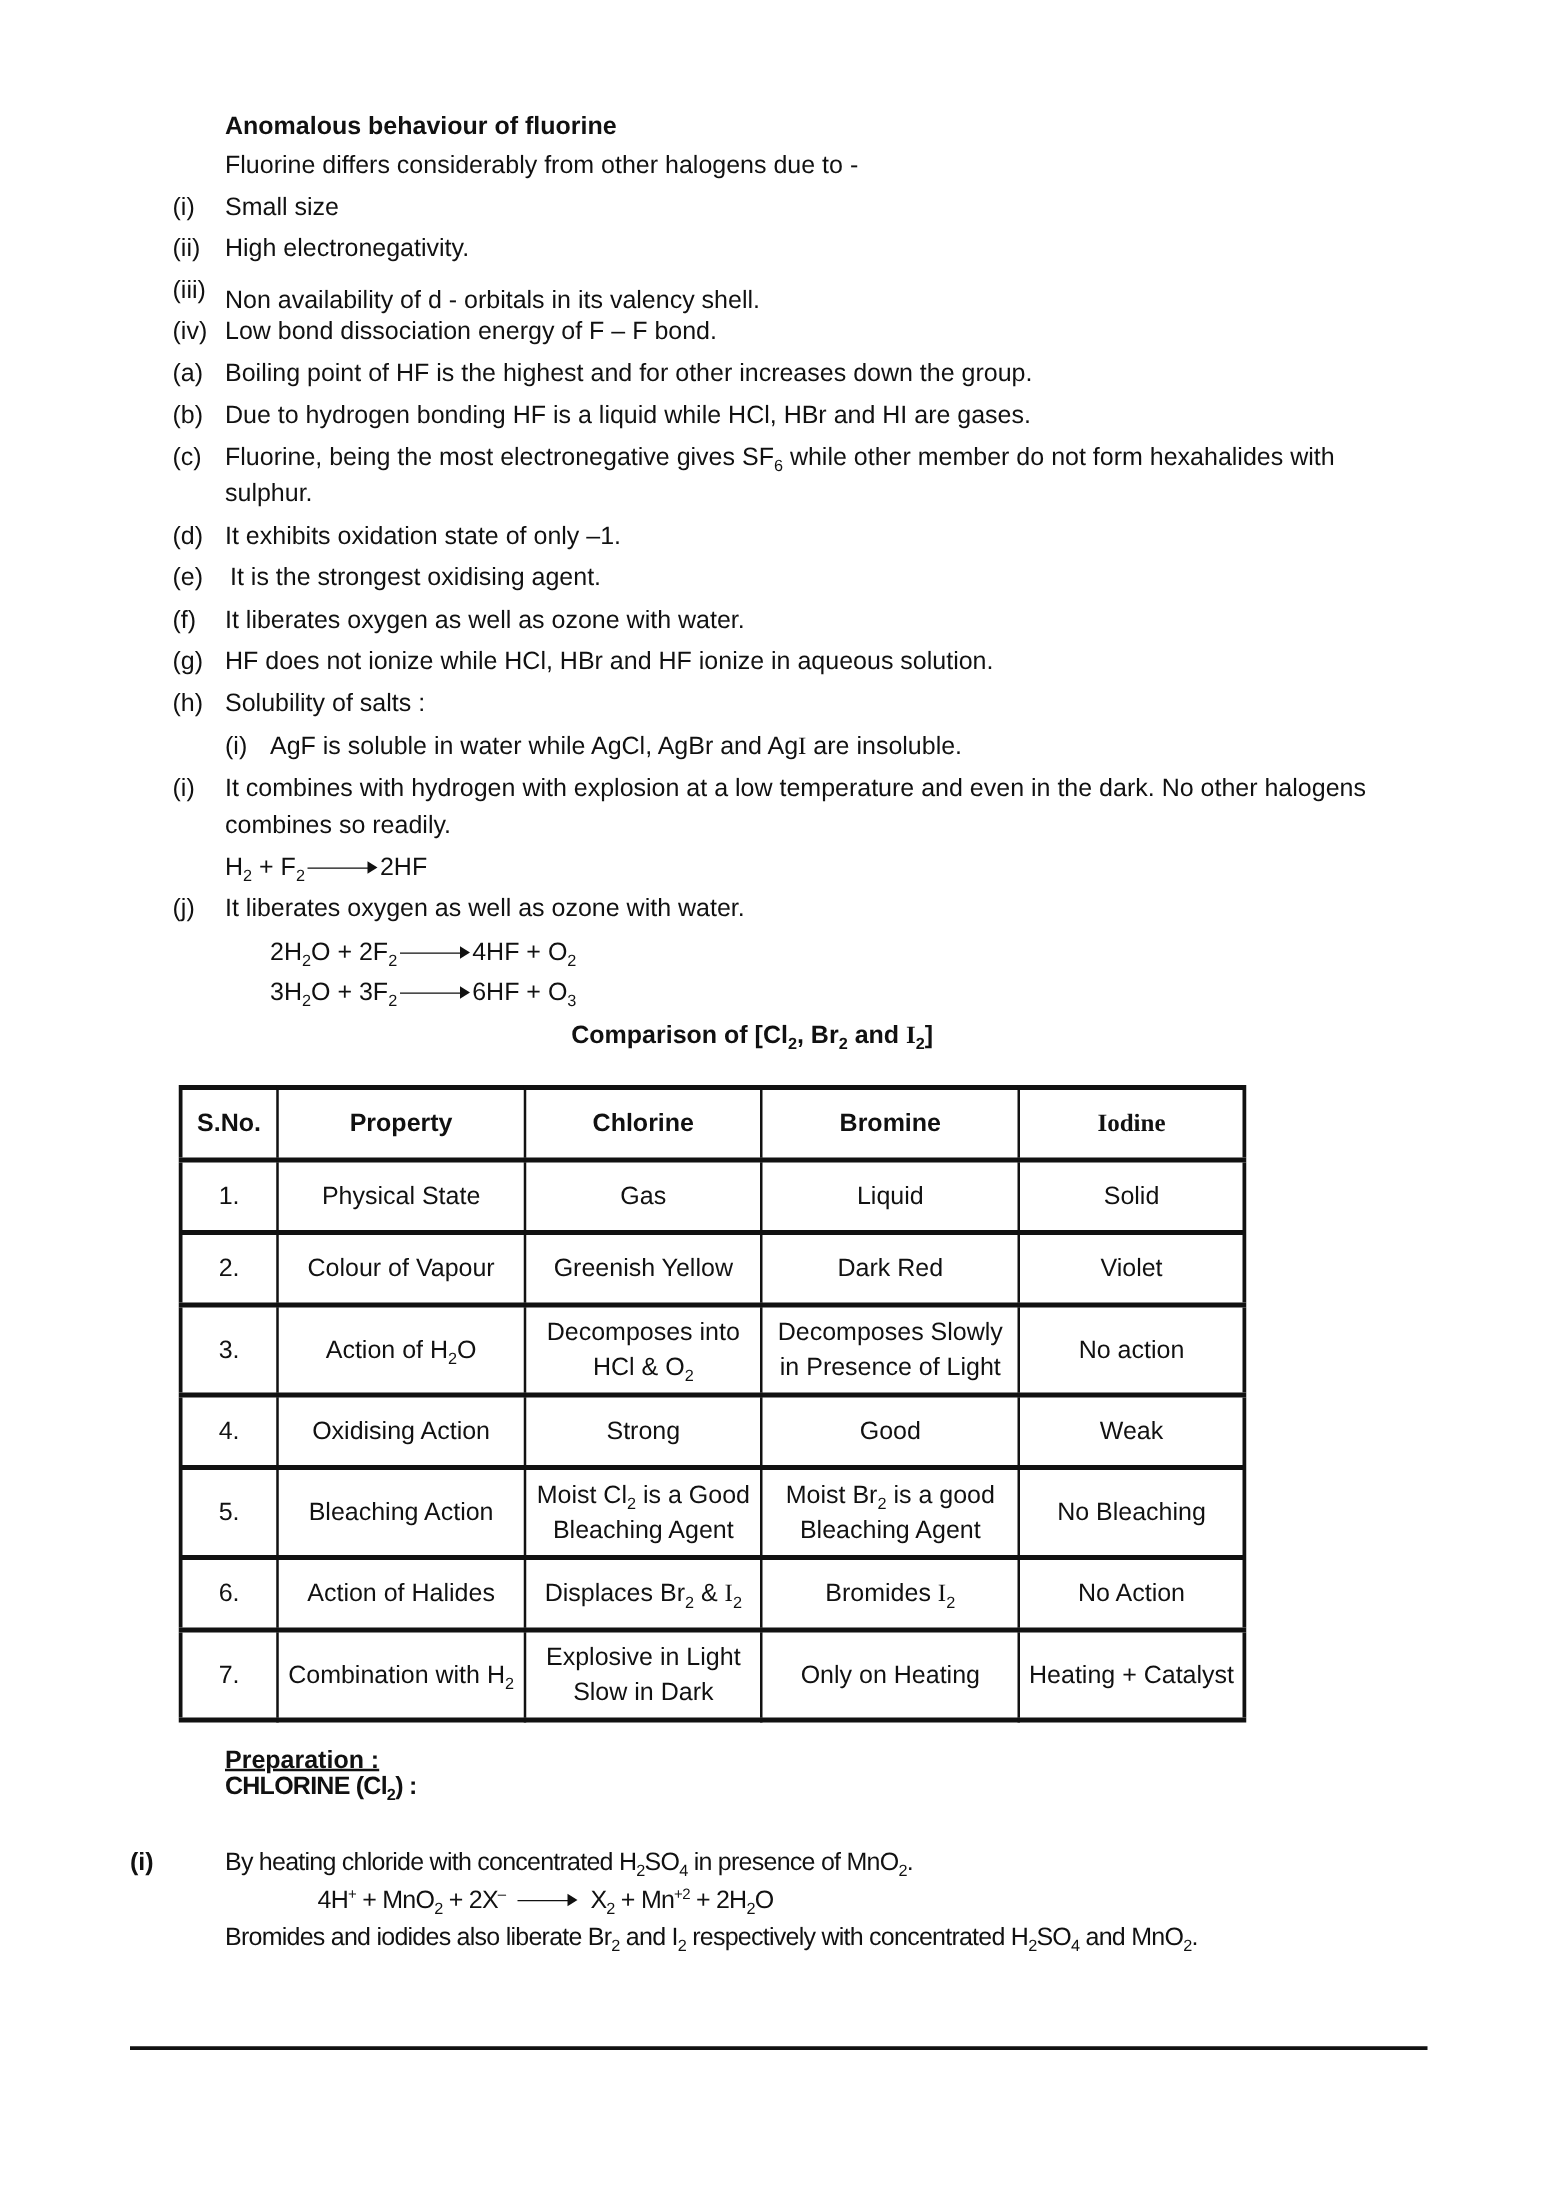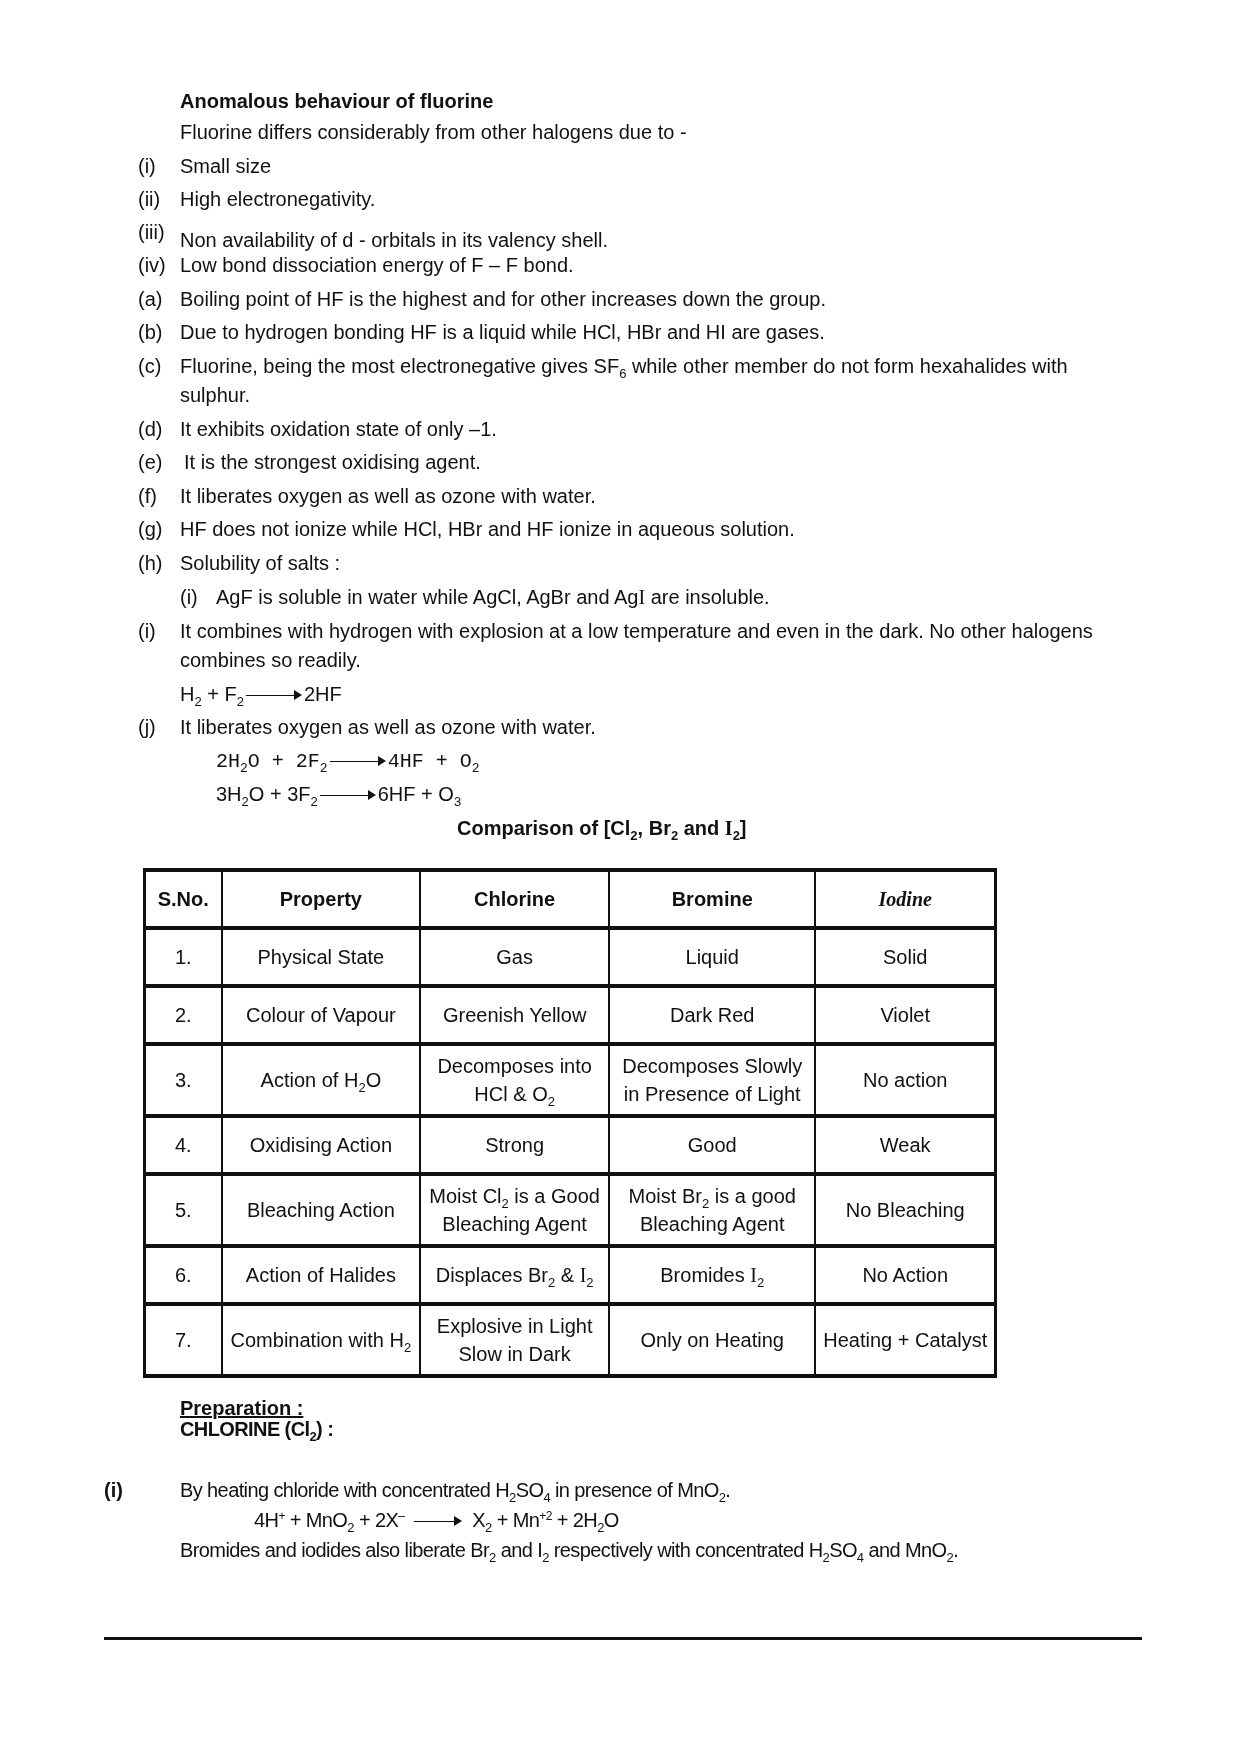--- a/index.html
+++ b/index.html
@@ -22,21 +22,21 @@
       position: absolute; left: 143px; top: 868px; width: 854px;
       border-collapse: collapse; font-size: 20px;
     }
     table.cmp td, table.cmp th {
       border: 2px solid #111; text-align: center; vertical-align: middle;
       padding: 0 4px; line-height: 28px;
     }
     table.cmp tr { border-top: 4px solid #111; border-bottom: 4px solid #111; }
     table.cmp { border: 3px solid #111; }
     table.cmp th { font-weight: bold; }
-    .c0 { width: 73px; } .c1 { width: 221px; } .c2 { width: 205px; } .c3 { width: 230px; } .c4 { width: 204px; font-style: italic; }
+    .c0 { width: 73px; } .c1 { width: 221px; } .c2 { width: 205px; } .c3 { width: 230px; } .c4 { width: 204px; }
     .h58 { height: 54px; } .h72 { height: 68px; }
 
     .rule { position: absolute; left: 104px; top: 1637px; width: 1038px; height: 3px; background: #111; }
     .cond { letter-spacing: -0.6px; }
   </style>
 </head>
 <body>
 
 <div class="line b" style="left:180px; top:89px;">Anomalous behaviour of fluorine</div>
 <div class="line" style="left:180px; top:120px;">Fluorine differs considerably from other halogens due to -</div>
@@ -83,21 +83,21 @@
 
   <div class="lbl" style="left:138px; top:619px;">(i)</div>
   <div class="line" style="left:180px; top:619px;">It combines with hydrogen with explosion at a low temperature and even in the dark. No other halogens</div>
   <div class="line" style="left:180px; top:648px;">combines so readily.</div>
 
   <div class="line" style="left:180px; top:682px;"><span>H</span><sub>2</sub><span> + F</span><sub>2</sub><span class="arrow"></span><span>2HF</span></div>
 
   <div class="lbl" style="left:138px; top:715px;">(j)</div>
   <div class="line" style="left:180px; top:715px;">It liberates oxygen as well as ozone with water.</div>
 
-  <div class="line" style="left:216px; top:750px;font-family:Liberation Mono, monospace;"><span>2H</span><sub>2</sub><span>O + 2F</span><sub>2</sub><span class="arrow"></span><span>4HF + O</span><sub>2</sub></div>
+  <div class="line" style="left:216px; top:750px;"><span>2H</span><sub>2</sub><span>O + 2F</span><sub>2</sub><span class="arrow"></span><span>4HF + O</span><sub>2</sub></div>
 
   <div class="line" style="left:216px; top:782px;"><span>3H</span><sub>2</sub><span>O + 3F</span><sub>2</sub><span class="arrow"></span><span>6HF + O</span><sub>3</sub></div>
 </div>
 
 <div class="line b" style="left:457px; top:816px;"><span>Comparison of [Cl</span><sub>2</sub><span>, Br</span><sub>2</sub><span> and </span><span class="serif">I</span><sub>2</sub><span>]</span></div>
 
 <table class="cmp">
   <tbody>
       <tr class="h58">
     <th class="c0 h58">S.No.</th>

